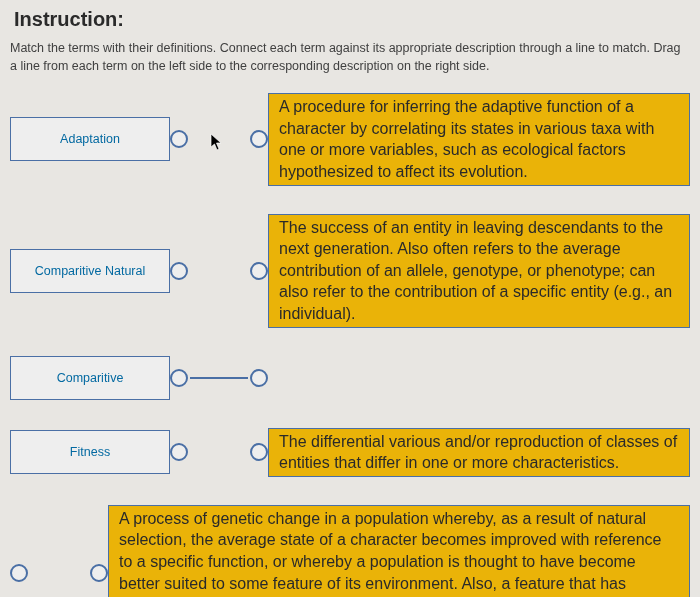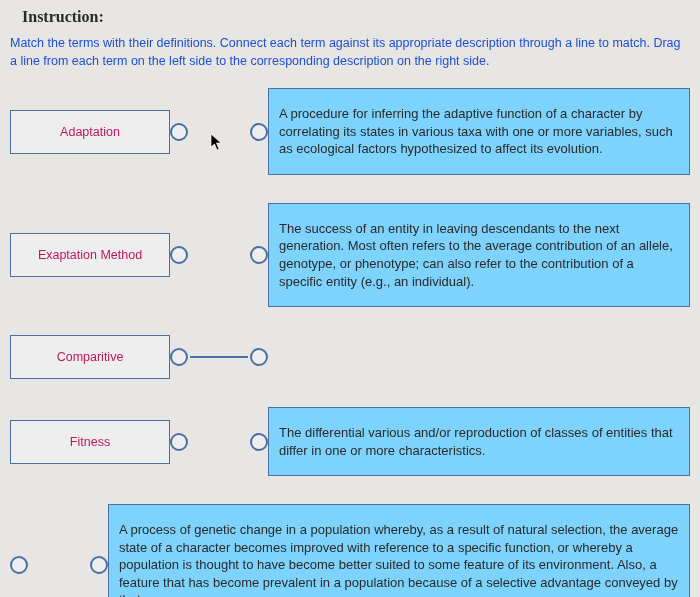--- a/index.html
+++ b/index.html
@@ -10,48 +10,47 @@
     background: #e8e6e2;
     font-family: Arial, Helvetica, sans-serif;
     font-size: 12px;
     color: #2a2a2a;
     overflow: hidden;
     position: relative;
   }
   .wrapper { padding: 8px 10px 10px 10px; }
   .heading {
     font-weight: bold;
-    font-size: 16px;
-    margin: 0 0 8px 12px;
-    font-family: Liberation Serif, serif;
+    font-size: 20px;
+    margin: 0 0 8px 4px;
   }
   .instruction-text {
     font-size: 12.5px;
     line-height: 1.45;
     margin: 0 0 18px 0;
-    color: #1d4ed8;
+    color: #404040;
   }
   .rows { display: flex; flex-direction: column; gap: 28px; }
   .row {
     display: flex;
     align-items: center;
     position: relative;
   }
   .term-box {
     width: 160px;
     min-height: 44px;
     border: 1px solid #4a6fa5;
     background: #eeeeee;
     display: flex;
     align-items: center;
     justify-content: center;
     padding: 6px 10px;
     text-align: center;
     font-size: 12.5px;
-    color: #be185d;
+    color: #0369a1;
     position: relative;
   }
   .connector-zone {
     width: 98px;
     display: flex;
     align-items: center;
     justify-content: space-between;
     position: relative;
   }
   .endpoint {
@@ -66,23 +65,23 @@
     flex: 1;
     height: 2px;
     background: #4a6fa5;
     margin: 0 2px;
   }
   .line.hidden { background: transparent; }
   .def-box {
     flex: 1;
     min-height: 44px;
     border: 1px solid #4a6fa5;
-    background: #7dd3fc;
-    padding: 16px 10px;
-    font-size: 13px;
+    background: #eab308;
+    padding: 2px 10px;
+    font-size: 16px;
     line-height: 1.35;
     color: #2a2a2a;
   }
   .cursor {
     position: absolute;
     left: 210px;
     top: 133px;
     width: 14px;
     height: 18px;
     pointer-events: none;
@@ -101,27 +100,27 @@
       <div class="term-box">Adaptation</div>
       <div class="connector-zone">
         <span class="endpoint"></span>
         <span class="line hidden"></span>
         <span class="endpoint"></span>
       </div>
       <div class="def-box">A procedure for inferring the adaptive function of a character by correlating its states in various taxa with one or more variables, such as ecological factors hypothesized to affect its evolution.</div>
     </div>
 
     <div class="row">
-      <div class="term-box">Exaptation Method</div>
+      <div class="term-box">Comparitive Natural</div>
       <div class="connector-zone">
         <span class="endpoint"></span>
         <span class="line hidden"></span>
         <span class="endpoint"></span>
       </div>
-      <div class="def-box">The success of an entity in leaving descendants to the next generation. Most often refers to the average contribution of an allele, genotype, or phenotype; can also refer to the contribution of a specific entity (e.g., an individual).</div>
+      <div class="def-box">The success of an entity in leaving descendants to the next generation. Also often refers to the average contribution of an allele, genotype, or phenotype; can also refer to the contribution of a specific entity (e.g., an individual).</div>
     </div>
 
     <div class="row">
       <div class="term-box">Comparitive</div>
       <div class="connector-zone">
         <span class="endpoint"></span>
         <span class="line"></span>
         <span class="endpoint"></span>
       </div>
     </div>

